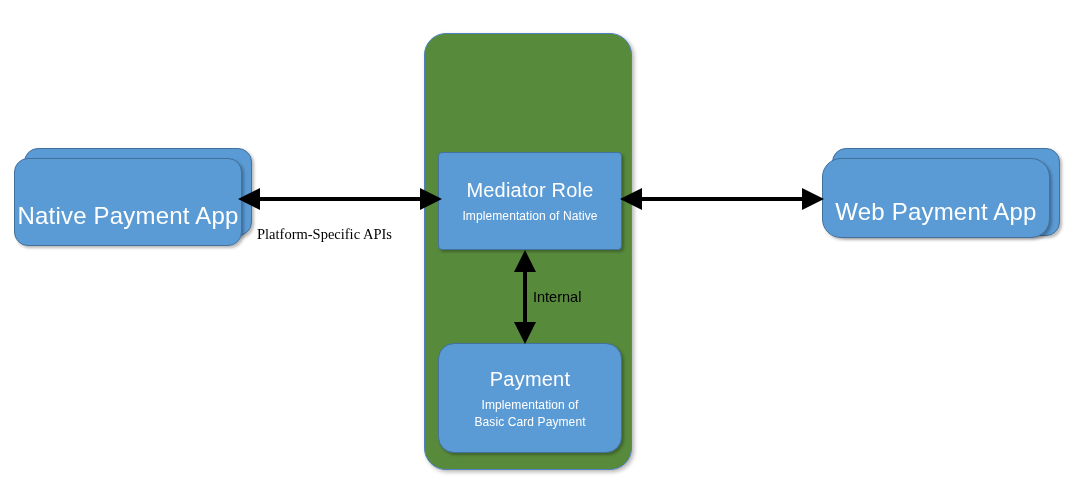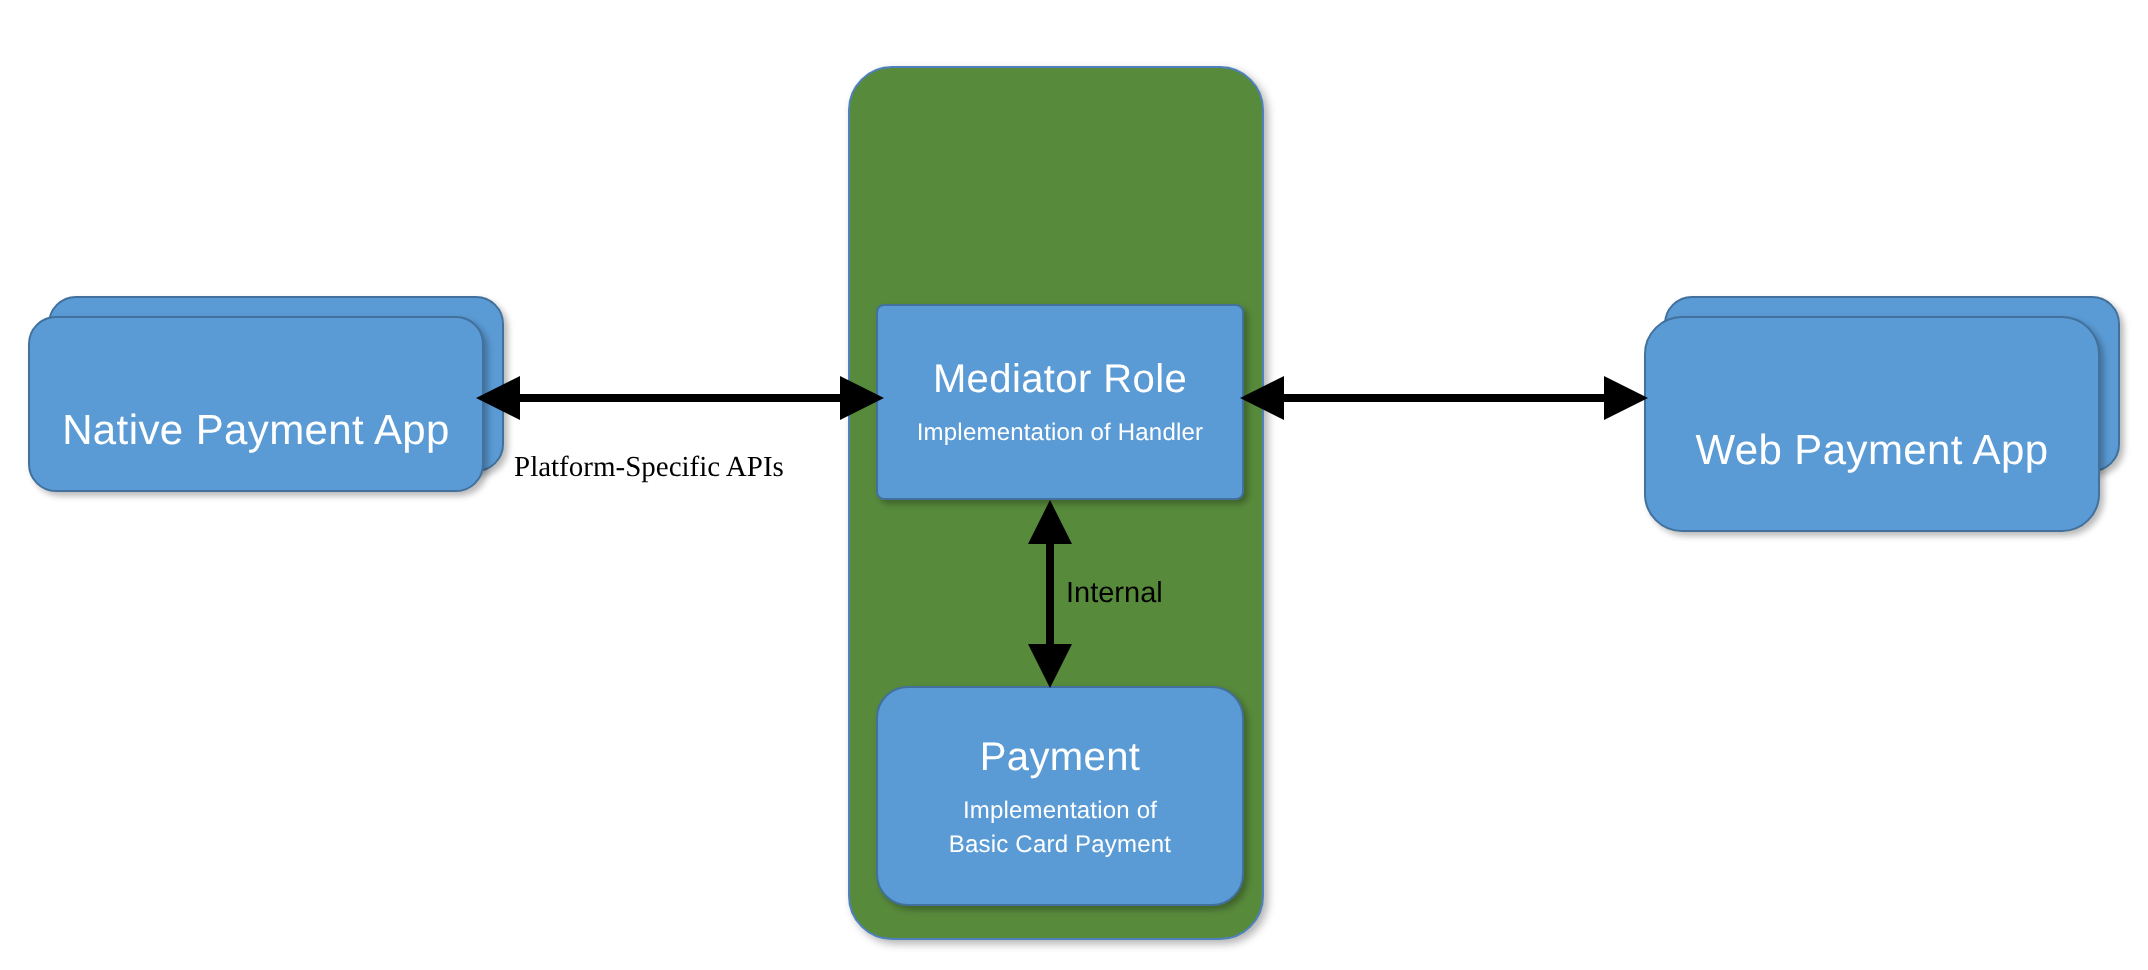--- a/index.html
+++ b/index.html
@@ -67,23 +67,23 @@
     color: #ffffff;
     font-size: 25px;
     line-height: 34px;
     letter-spacing: 0.2px;
   }
 
   
   #native-app-back   { left: 24px;  top: 148px; width: 228px; height: 88px; }
   #native-app        { left: 14px;  top: 158px; width: 228px; height: 88px; }
   #web-app-back      { left: 832px; top: 148px; width: 228px; height: 88px; }
-  #web-app           { left: 822px; top: 158px; width: 228px; height: 108px; border-radius: 19px; }
+  #web-app           { left: 822px; top: 158px; width: 228px; height: 80px; border-radius: 19px; }
   #native-app .title, #web-app .title {
-    font-size: 21px;
+    font-size: 24px;
     line-height: 28px;
     margin-top: 28px;
   }
 
   
   #mediator-role {
     left: 438px; top: 152px; width: 184px; height: 98px;
     border-radius: 4px;
   }
   #embedded-app {
@@ -143,21 +143,21 @@
   </div>
 
   <div class="card-back" id="web-app-back"></div>
   <div class="card" id="web-app">
     <div class="title">Web Payment App</div>
   </div>
 
   <div class="card" id="mediator-role">
     <div class="title">Mediator  Role</div>
     <div class="subtitle">
-      <div>Implementation of Handler</div>
+      <div>Implementation of Native</div>
     </div>
   </div>
 
   <div class="card" id="embedded-app">
     <div class="title">
       <div>Payment</div>
     </div>
     <div class="subtitle">
       <div>Implementation of</div>
       <div>Basic Card Payment</div>

